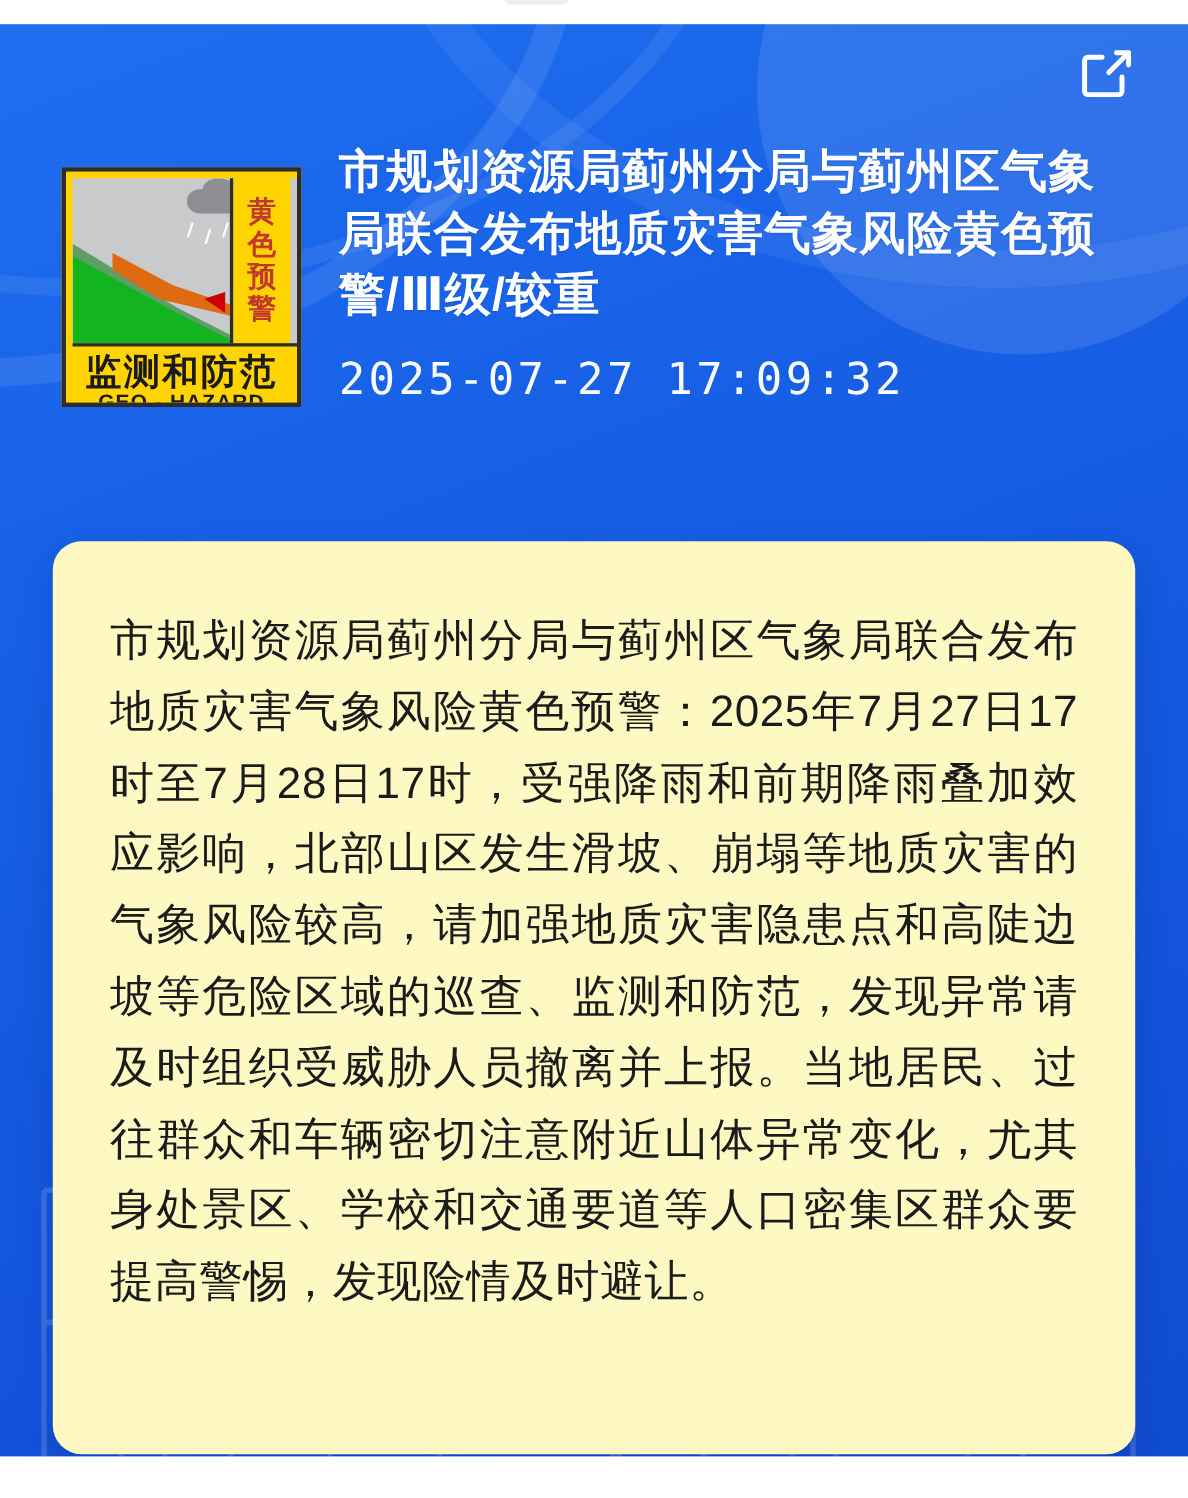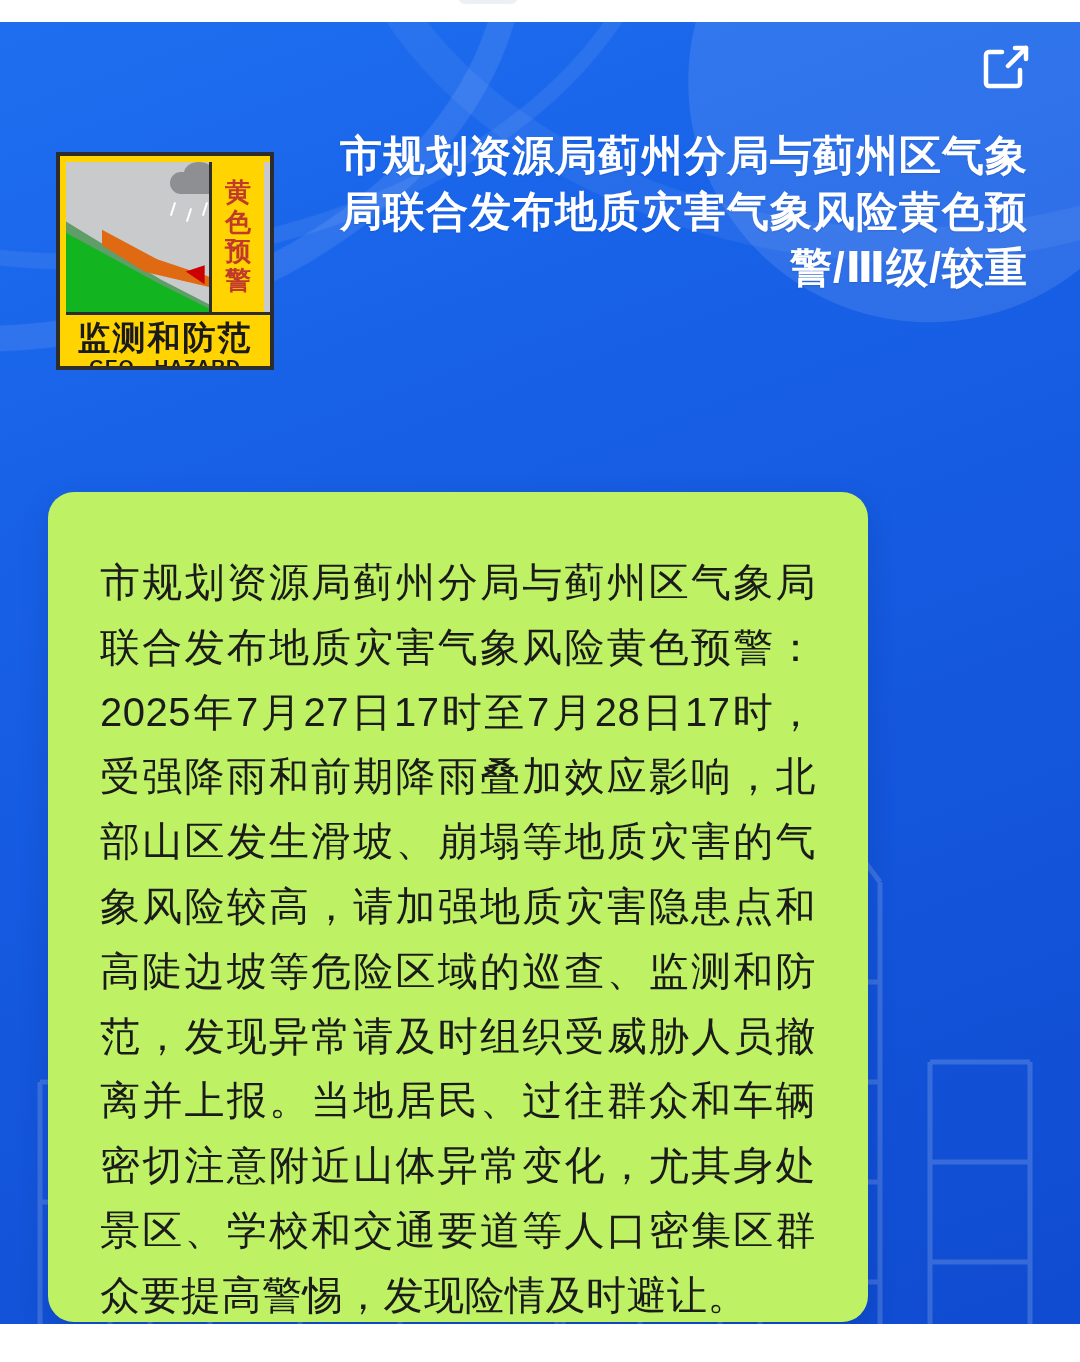--- a/index.html
+++ b/index.html
@@ -209,21 +209,20 @@
     padding-right: 8px;
   }
   .headline {
     color: #ffffff;
     font-size: 42px;
     font-weight: 700;
     line-height: 1.33;
     letter-spacing: 1px;
     margin: 0;
     text-shadow: 0 1px 2px rgba(0,0,0,.12);
-    text-align: right;
   }
   .timestamp {
     margin-top: 26px;
     color: #ffffff;
     font-size: 40px;
     letter-spacing: 3px;
     font-family: "DejaVu Sans Mono", "Liberation Mono", monospace;
     opacity: .97;
   }
 
@@ -233,23 +232,23 @@
     top: 36px;
     width: 60px;
     height: 60px;
     cursor: pointer;
   }
 
   .card {
     position: absolute;
     left: 48px;
     top: 492px;
-    width: 820px;
+    width: 984px;
     height: 830px;
-    background: #bef264;
+    background: #fef9c3;
     border-radius: 26px;
     box-shadow: 0 10px 28px rgba(0, 30, 90, .18);
     box-sizing: border-box;
     padding: 58px 52px 28px 52px;
     z-index: 4;
     overflow: hidden;
   }
   .card p {
     margin: 0;
     color: #1b1b1b;
@@ -321,20 +320,21 @@
           <span>预</span>
           <span>警</span>
         </div>
         <div class="sep"></div>
         <div class="cn">监测和防范</div>
         <div class="en">GEO - HAZARD</div>
       </div>
 
       <div class="headtext">
         <h1 class="headline">市规划资源局蓟州分局与蓟州区气象局联合发布地质灾害气象风险黄色预警/Ⅲ级/较重</h1>
+        <div class="timestamp">2025-07-27 17:09:32</div>
       </div>
     </div>
 
     <div class="share-btn">
       <svg width="60" height="60" viewBox="0 0 60 60" fill="none">
         <path d="M39 12 H50 V23" stroke="#ffffff" stroke-width="4.5" stroke-linecap="round" stroke-linejoin="round"></path>
         <path d="M50 12 L32 30" stroke="#ffffff" stroke-width="4.5" stroke-linecap="round"></path>
         <path d="M44 34 V47 A3 3 0 0 1 41 50 H13 A3 3 0 0 1 10 47 V19 A3 3 0 0 1 13 16 H26" stroke="#ffffff" stroke-width="4.5" stroke-linecap="round" stroke-linejoin="round"></path>
       </svg>
     </div>

